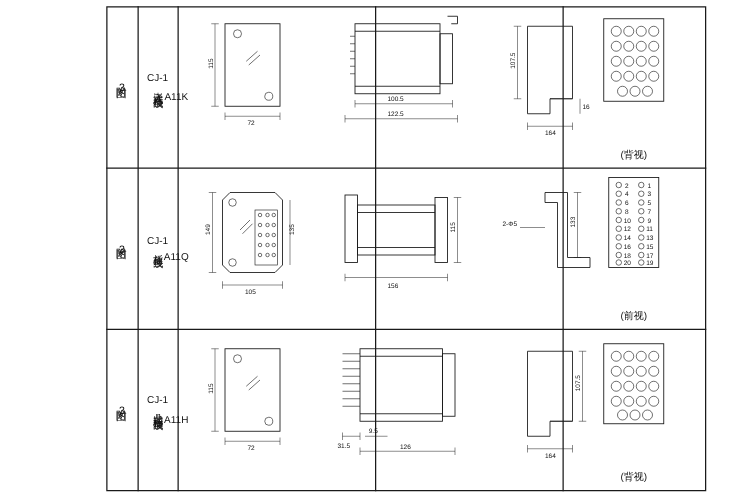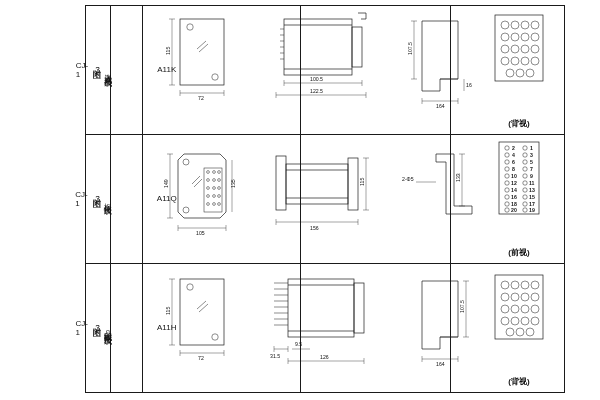--- a/index.html
+++ b/index.html
@@ -10,31 +10,31 @@
   .vline{position:absolute;top:5px;width:1px;background:#1a1a1a;}
 
   .row{position:absolute;left:85px;width:480px;height:129px;box-sizing:border-box;}
   .row1{top:5px;}
   .row2{top:134px;}
   .row3{top:263px;}
 
   
   .labelcol{position:absolute;left:0;top:0;width:25px;height:100%;display:flex;align-items:center;justify-content:center;}
   .vtext{writing-mode:vertical-rl;text-orientation:upright;font-size:8.5px;color:#111;letter-spacing:1px;line-height:12px;text-align:center;}
-  .namecol{position:absolute;left:25px;top:0;width:32px;height:100%;display:flex;flex-direction:row;align-items:center;justify-content:center;gap:14px;}
+  .namecol{position:absolute;left:25px;top:0;width:32px;height:100%;display:flex;flex-direction:column;align-items:center;justify-content:center;gap:0;}
   .nametop{font-size:8px;color:#111;}
   .namemid{writing-mode:vertical-rl;text-orientation:upright;font-size:8px;color:#111;line-height:11px;letter-spacing:1px;}
   .namebot{font-size:8px;color:#111;margin-left:30px;}
 
   
   .cell{position:absolute;top:0;height:100%;}
   .c1{left:57px;width:120px;}
   .c2{left:177px;width:130px;}
   .c3{left:307px;width:105px;}
-  .c4{left:400px;width:68px;font-weight:bold;}
+  .c4{left:388px;width:68px;}
 
   .cap{position:absolute;bottom:5px;left:0;width:100%;text-align:center;font-size:8px;color:#111;}
 
   svg{display:block;}
   .ln{stroke:#1a1a1a;stroke-width:0.7;fill:none;}
   .thin{stroke:#1a1a1a;stroke-width:0.5;fill:none;}
   .dim{stroke:#1a1a1a;stroke-width:0.4;fill:none;}
   .tx{font-family:"Liberation Sans",sans-serif;font-size:5.2px;fill:#111;}
 </style>
 </head>

